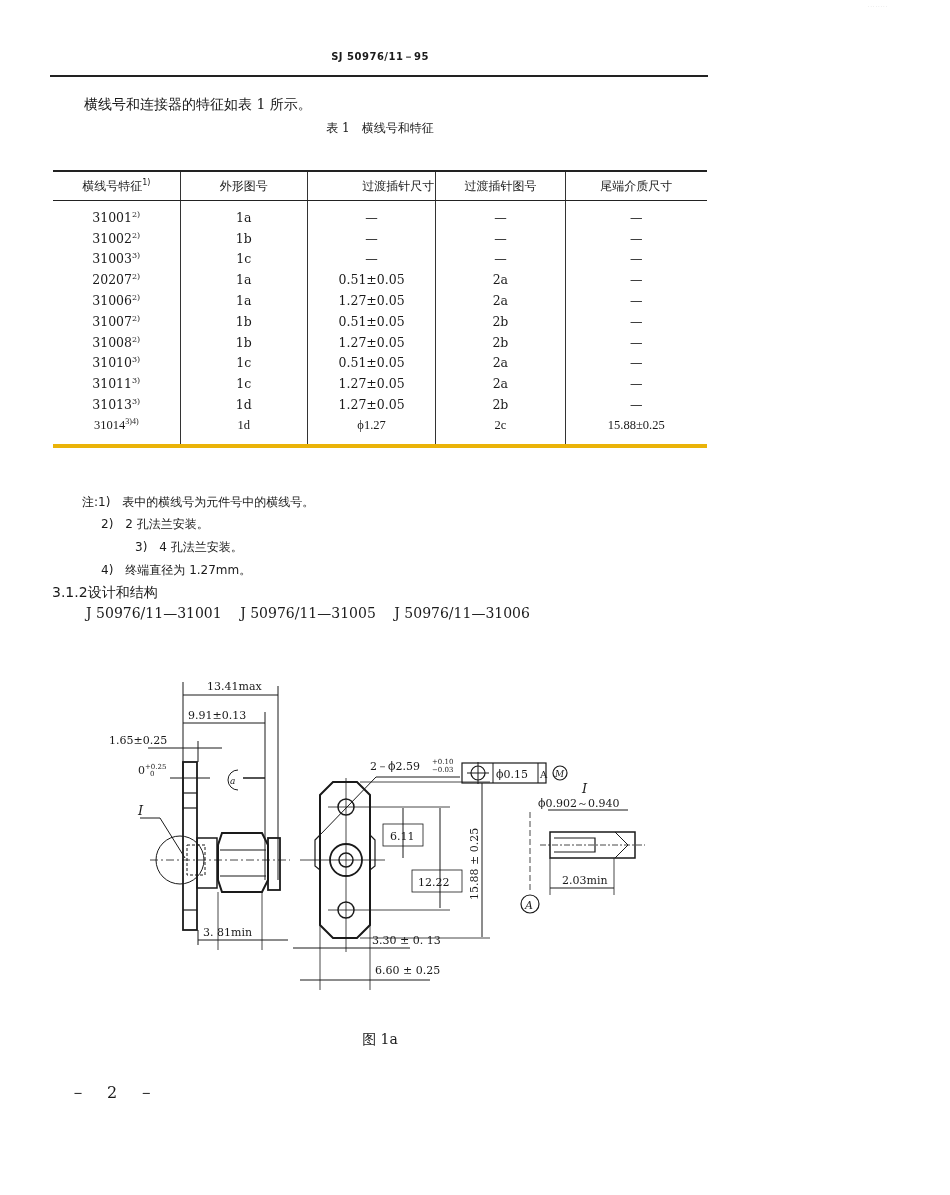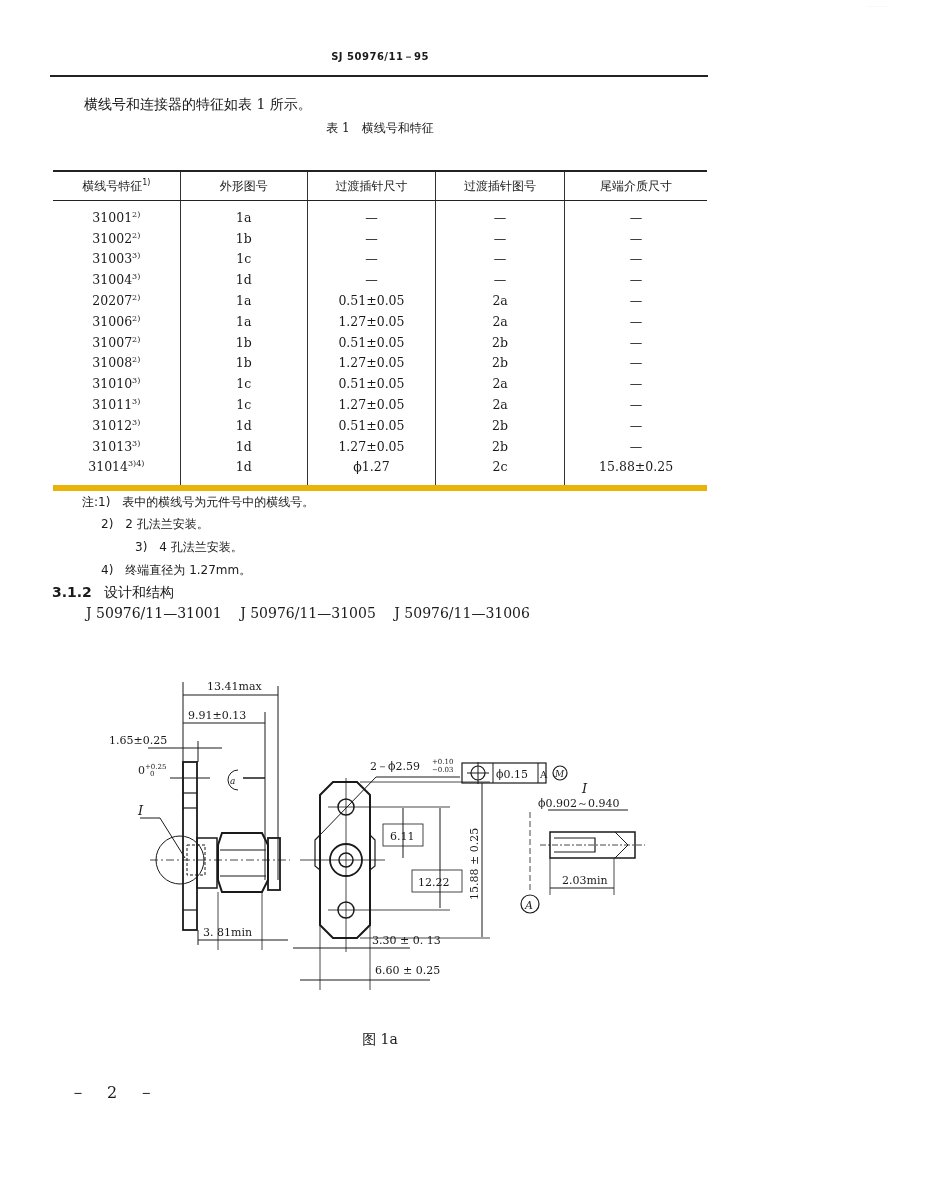--- a/index.html
+++ b/index.html
@@ -11,30 +11,30 @@
                 font-weight: bold; font-size: 10px; letter-spacing: 0.5px; }
   .header-rule { left: 50px; top: 75px; width: 658px; height: 2px; background: #222; }
   .intro { left: 84px; top: 96px; font-size: 14px; }
   .table-caption { left: 0; width: 760px; top: 120px; text-align: center; font-size: 12px; }
   table.spec { position: absolute; left: 53px; top: 145px; width: 654px; border-collapse: collapse; font-size: 12.5px; margin-top: 25px; }
   table.spec th { font-weight: normal; height: 26px; border-top: 2px solid #222; border-bottom: 1.5px solid #222;
                   font-family: "DejaVu Sans", sans-serif; font-size: 12px; }
   table.spec td { height: 20.8px; text-align: center; padding: 0; }
   table.spec th + th, table.spec td + td { border-left: 1px solid #333; }
   table.spec tbody tr:first-child td { padding-top: 6px; }
-  table.spec tbody tr:last-child td { border-bottom: 6px solid #eab308; padding-bottom: 8px; }
+  table.spec tbody tr:last-child td { border-bottom: 4px solid #eab308; padding-bottom: 8px; font-family: Liberation Serif, serif; }
   table.spec sup { font-size: 8px; }
-  .col1 { width: 127px; } .col2 { width: 128px; } .col3 { width: 127px; } .col4 { width: 130px; } .col5 { width: 142px; }
+  .col1 { width: 127px; } .col2 { width: 128px; } .col3 { width: 127px; text-align: right; } .col4 { width: 130px; } .col5 { width: 142px; }
   .note { font-size: 12px; font-family: "DejaVu Sans", sans-serif; }
   .note1 { left: 82px; top: 494px; }
   .note2 { left: 101px; top: 516px; }
   .note3 { left: 101px; top: 539px; margin-left: 34px; }
   .note4 { left: 101px; top: 562px; }
   .section { left: 52px; top: 584px; font-size: 14px; font-family: "DejaVu Sans", sans-serif; }
-  .section .num { font-weight: bold; margin-right: 12px; }
+  .section .num { font-weight: normal; }
   .part-refs { left: 86px; top: 605px; font-size: 14px; }
   .part-refs span { margin-right: 14px; }
   svg.drawing { position: absolute; left: 0; top: 650px; }
   .fig-caption { left: 0; width: 760px; top: 1031px; text-align: center; font-size: 14px; }
   .page-num { left: 70px; top: 1083px; font-size: 16px; letter-spacing: 8px; }
 </style>
 </head>
 <body>
 
 <div class="abs watermark">· · · · · · · ·</div>
@@ -73,27 +73,20 @@
   </tr>
 
   <tr>
     <td><span>31003</span><sup>3)</sup></td>
     <td>1c</td>
     <td>—</td>
     <td>—</td>
     <td>—</td>
   </tr>
 
-  <tr>
-    <td><span>31004</span><sup>3)</sup></td>
-    <td>1d</td>
-    <td>—</td>
-    <td>—</td>
-    <td>—</td>
-  </tr>
 
   <tr>
     <td><span>20207</span><sup>2)</sup></td>
     <td>1a</td>
     <td>0.51±0.05</td>
     <td>2a</td>
     <td>—</td>
   </tr>
 
   <tr>
@@ -130,27 +123,20 @@
   </tr>
 
   <tr>
     <td><span>31011</span><sup>3)</sup></td>
     <td>1c</td>
     <td>1.27±0.05</td>
     <td>2a</td>
     <td>—</td>
   </tr>
 
-  <tr>
-    <td><span>31012</span><sup>3)</sup></td>
-    <td>1d</td>
-    <td>0.51±0.05</td>
-    <td>2b</td>
-    <td>—</td>
-  </tr>
 
   <tr>
     <td><span>31013</span><sup>3)</sup></td>
     <td>1d</td>
     <td>1.27±0.05</td>
     <td>2b</td>
     <td>—</td>
   </tr>
 
   <tr>

